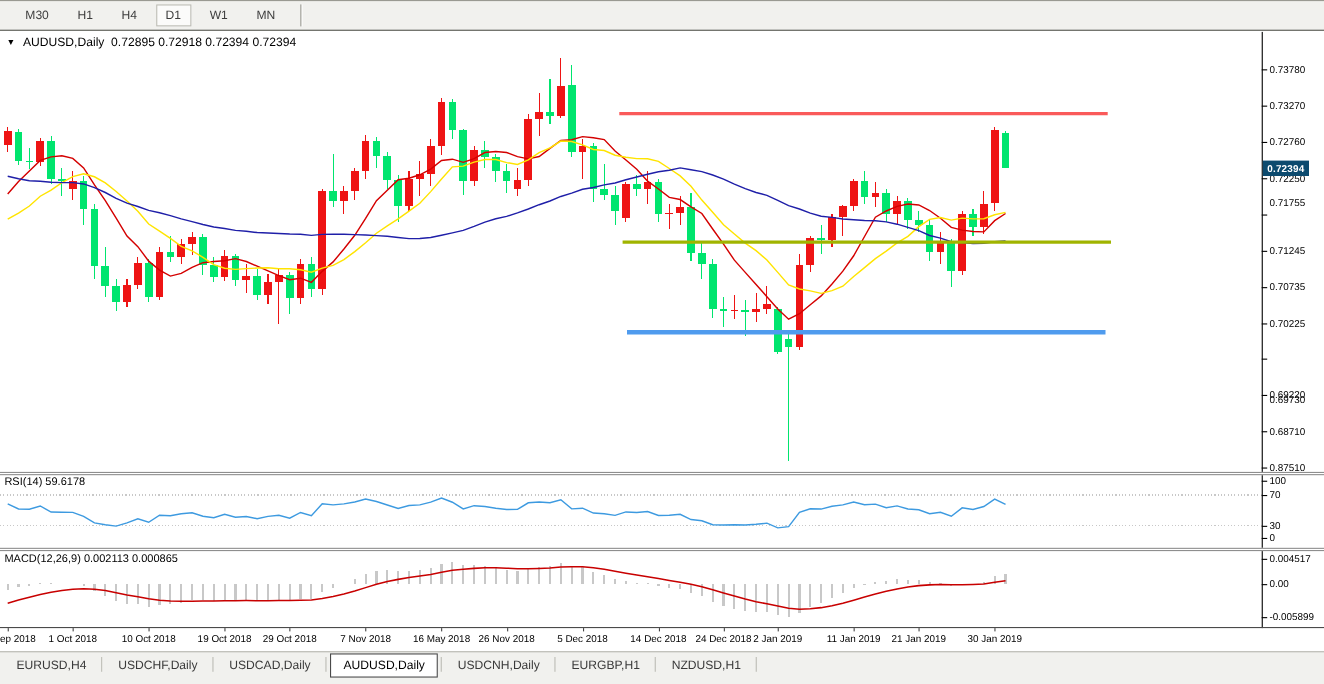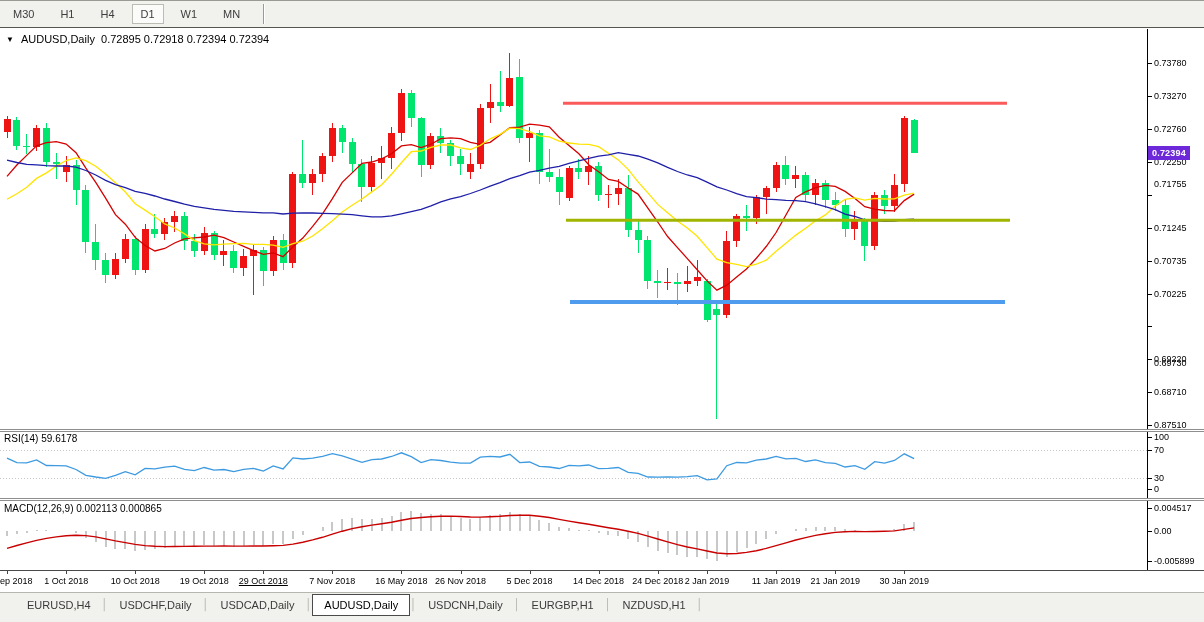--- a/index.html
+++ b/index.html
@@ -2,45 +2,45 @@
 <html><head>
 <meta charset="utf-8">
 <style>
   html,body{margin:0;padding:0}
   body{width:1204px;height:622px;overflow:hidden;background:#fff;
        font-family:"Liberation Sans",sans-serif;position:relative}
 
   
   .toolbar{position:absolute;top:0;left:0;width:1204px;height:28px;background:#f1f1ee;
            border-top:1px solid #9a9a92;border-bottom:1px solid #55564f;
-           display:flex;align-items:center;box-sizing:border-box}
+           display:flex;align-items:center;padding-left:10px;box-sizing:border-box}
   .tf{font-size:11px;color:#3d3d3d;padding:3px 8px;margin:0 4px;border:1px solid transparent;cursor:default}
   .tf.active{background:#fbfbfa;border:1px solid #bcbcb4}
   .tb-sep{width:0;height:20px;border-left:1px solid #9b9b93;border-right:1px solid #ffffff;margin-left:10px}
 
   
   .chart-title{position:absolute;top:33px;left:6px;font-size:11px;color:#000;z-index:5;white-space:nowrap}
   .tri{display:inline-block;font-size:8px;margin-right:7px;vertical-align:1px;color:#000}
   .svg-layer{position:absolute;left:0;background:transparent}
   .splitter{position:absolute;left:0;width:1204px;height:1px;background:#fff;
             border-top:1px solid #8e8e8e;border-bottom:1px solid #8e8e8e;z-index:6}
   .axis-border{position:absolute;left:1147px;top:29px;height:542px;width:0;border-left:1px solid #000;z-index:4}
   .pl{position:absolute;left:1154px;font-size:9px;color:#000;white-space:nowrap;z-index:4}
   .ptick{position:absolute;left:1147px;width:5px;height:1px;background:#000;z-index:4}
-  .badge{position:absolute;left:1148px;background:#6d28d9;color:#fff;font-size:9px;font-weight:bold;
+  .badge{position:absolute;left:1148px;background:#0c4a6e;color:#fff;font-size:9px;font-weight:bold;
          padding:2px 4px;z-index:7;letter-spacing:.2px}
   .ind-label{position:absolute;left:4px;font-size:10px;color:#000;z-index:5;white-space:nowrap}
   .axis-hline{position:absolute;top:570px;left:0;width:1204px;height:1px;background:#4a4a4a;z-index:5}
   .date-axis{position:absolute;top:571px;left:0;width:1204px;height:21px;background:#fff}
   .dl{position:absolute;top:5px;font-size:9px;color:#000;width:74px;text-align:center;white-space:nowrap}
   .dtick{position:absolute;top:0;width:1px;height:3px;background:#444}
 
   
   .tabbar{position:absolute;top:592px;left:0;width:1204px;height:30px;background:#f1f1ee;
-          border-top:1px solid #b6b6ae;display:flex;align-items:flex-start;padding-left:16px;box-sizing:border-box}
+          border-top:1px solid #b6b6ae;display:flex;align-items:flex-start;padding-left:4px;box-sizing:border-box}
   .tab{font-size:11px;color:#3a3a3a;padding:4px 11px;margin-top:2px;white-space:nowrap;cursor:default}
   .tab.active{background:#fff;border:1px solid #4a4a4a;color:#000;margin-top:1px}
   .tab-sep{color:#b2b2aa;margin-top:5px;font-size:11px}
 </style>
 </head>
 <body>
 
 <div class="toolbar" id="toolbar">
     <div class="tf">M30</div>
     <div class="tf">H1</div>
@@ -412,21 +412,21 @@
 <div class="date-axis" id="date-axis">
     <div class="dtick" style="left: 7px;"></div>
     <div class="dl" style="left: -30px;">21 Sep 2018</div>
     <div class="dtick" style="left: 66.16px;"></div>
     <div class="dl" style="left: 29.16px;">1 Oct 2018</div>
     <div class="dtick" style="left: 135.18px;"></div>
     <div class="dl" style="left: 98.18px;">10 Oct 2018</div>
     <div class="dtick" style="left: 204.2px;"></div>
     <div class="dl" style="left: 167.2px;">19 Oct 2018</div>
     <div class="dtick" style="left: 263.36px;"></div>
-    <div class="dl" style="left: 226.36px; text-decoration: underline;">29 Oct 2018</div>
+    <div class="dl" style="left: 226.36px;">29 Oct 2018</div>
     <div class="dtick" style="left: 332.38px;"></div>
     <div class="dl" style="left: 295.38px;">7 Nov 2018</div>
     <div class="dtick" style="left: 401.4px;"></div>
     <div class="dl" style="left: 364.4px;">16 May 2018</div>
     <div class="dtick" style="left: 460.56px;"></div>
     <div class="dl" style="left: 423.56px;">26 Nov 2018</div>
     <div class="dtick" style="left: 529.58px;"></div>
     <div class="dl" style="left: 492.58px;">5 Dec 2018</div>
     <div class="dtick" style="left: 598.6px;"></div>
     <div class="dl" style="left: 561.6px;">14 Dec 2018</div>

